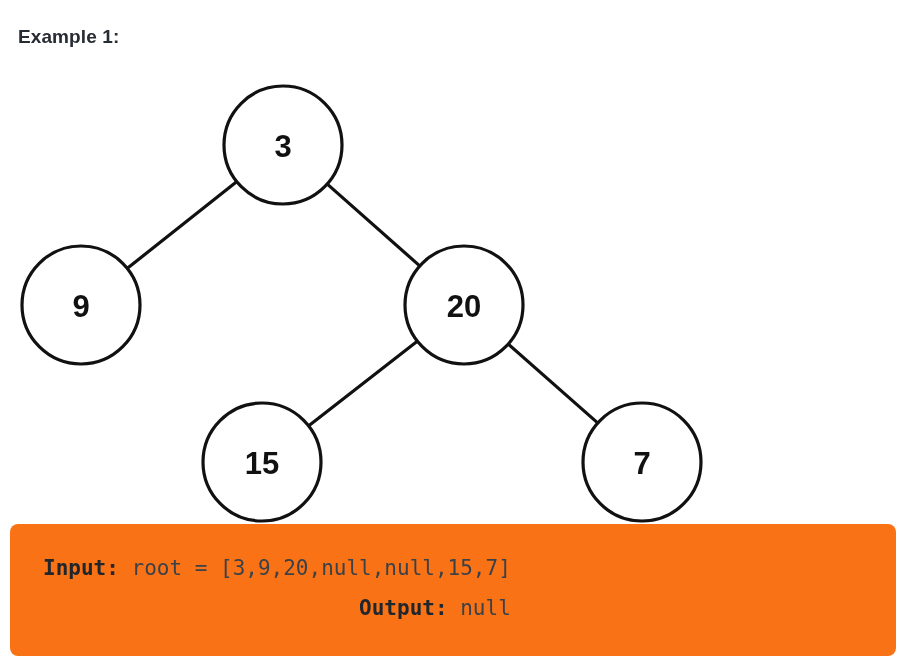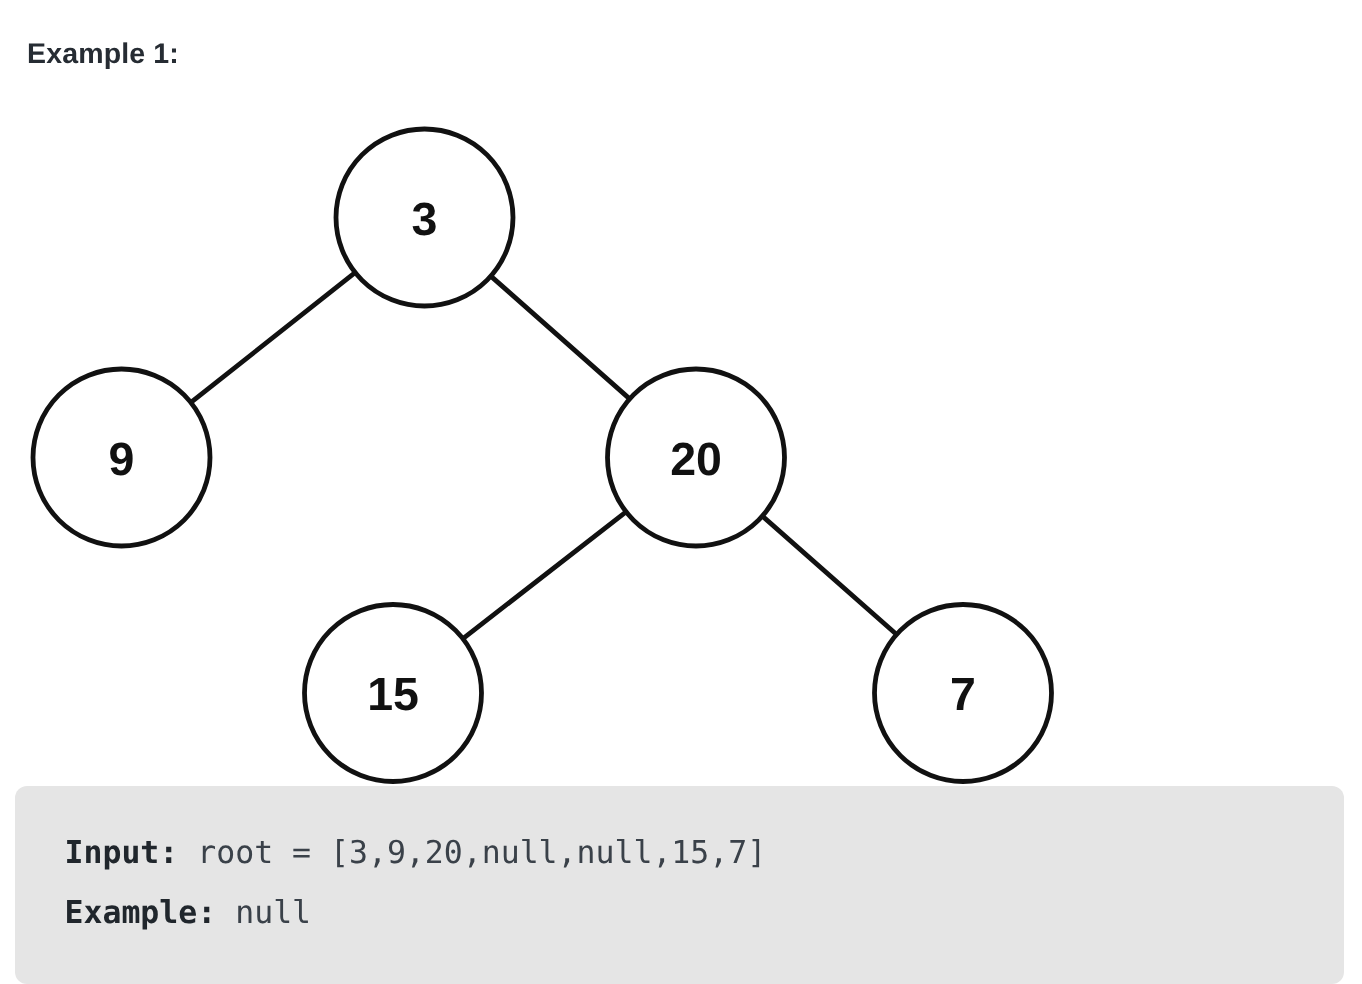--- a/index.html
+++ b/index.html
@@ -17,20 +17,21 @@
     -webkit-font-smoothing: antialiased;
   }
 
   #page {
     position: absolute;
     left: 0;
     top: 0;
     width: 908px;
     height: 656px;
     background: #ffffff;
+    text-align: right;
   }
 
   
   #example-heading {
     position: absolute;
     left: 18px;
     top: 24px;
     font-size: 19px;
     font-weight: bold;
     color: #262c33;
@@ -39,21 +40,21 @@
     white-space: pre;
   }
 
   
   #code-block {
     position: absolute;
     left: 10px;
     top: 524px;
     width: 886px;
     height: 132px;
-    background: #e5e5e5;
+    background: #f97316;
     border-radius: 8px;
     box-sizing: border-box;
     overflow: hidden;
   }
   #code-pre {
     position: absolute;
     left: 33px;
     top: 24px;
     margin: 0;
     font-family: "DejaVu Sans Mono", "Liberation Mono", monospace;
@@ -129,16 +130,16 @@
           </g>
           <g>
             <circle cx="642" cy="404" r="59" class="node-circle"></circle>
             <text x="642" y="405" class="node-label">7</text>
           </g>
         </g>
     </svg>
   </div>
 
   <div id="code-block">
-    <pre id="code-pre"><span class="code-line"><span class="code-label">Input:</span><span class="code-value"> root = [3,9,20,null,null,15,7]</span></span><span class="code-line"><span class="code-label">Example:</span><span class="code-value"> null</span></span></pre>
+    <pre id="code-pre"><span class="code-line"><span class="code-label">Input:</span><span class="code-value"> root = [3,9,20,null,null,15,7]</span></span><span class="code-line"><span class="code-label">Output:</span><span class="code-value"> null</span></span></pre>
   </div>
 
 </div>
 
 </body></html>

